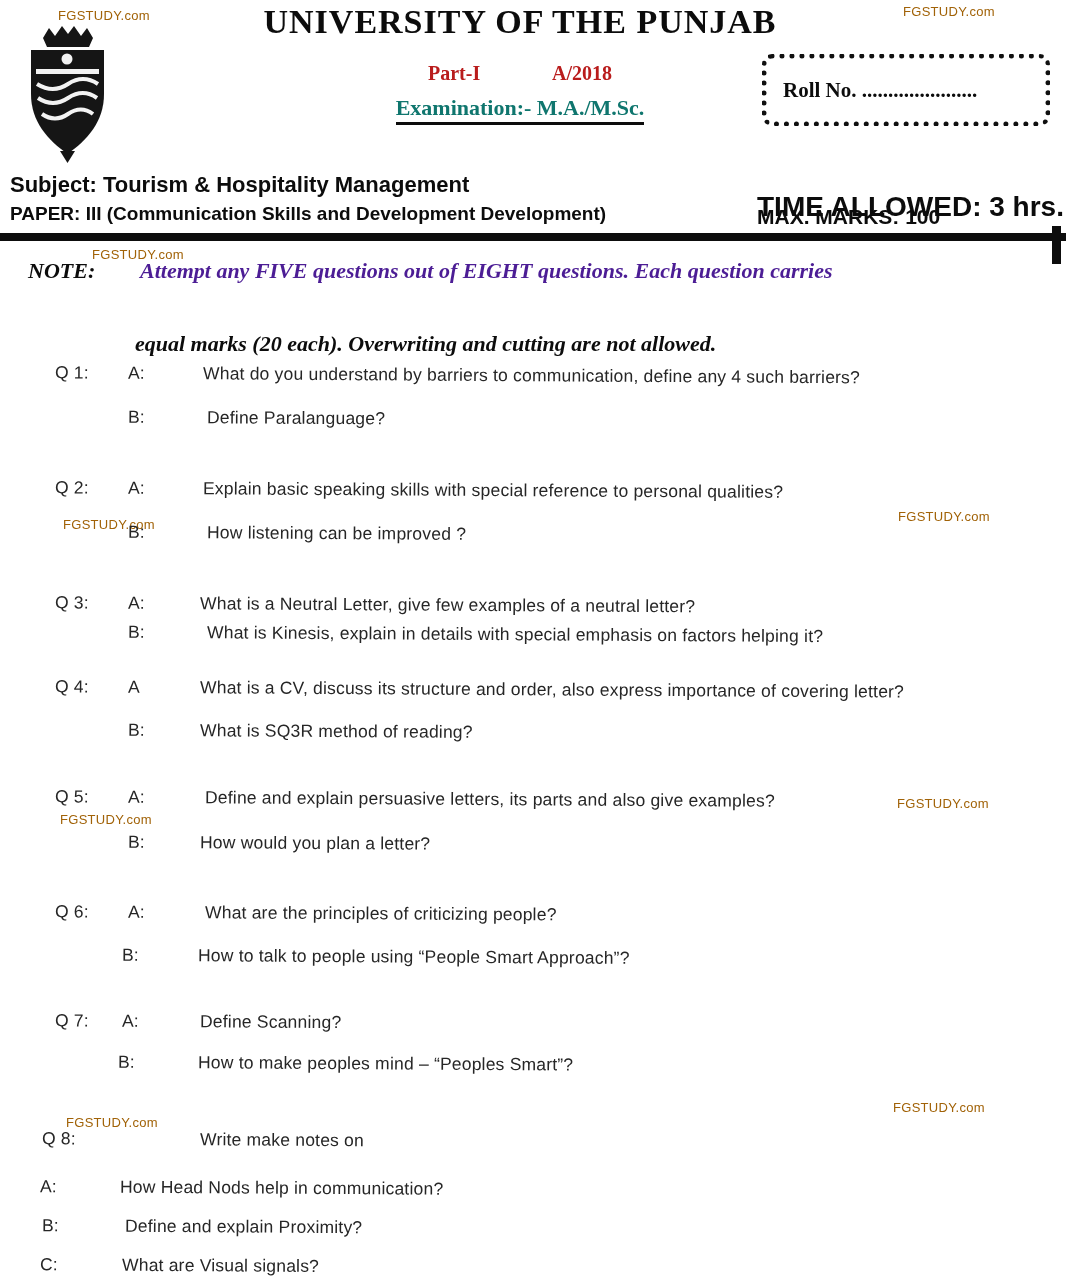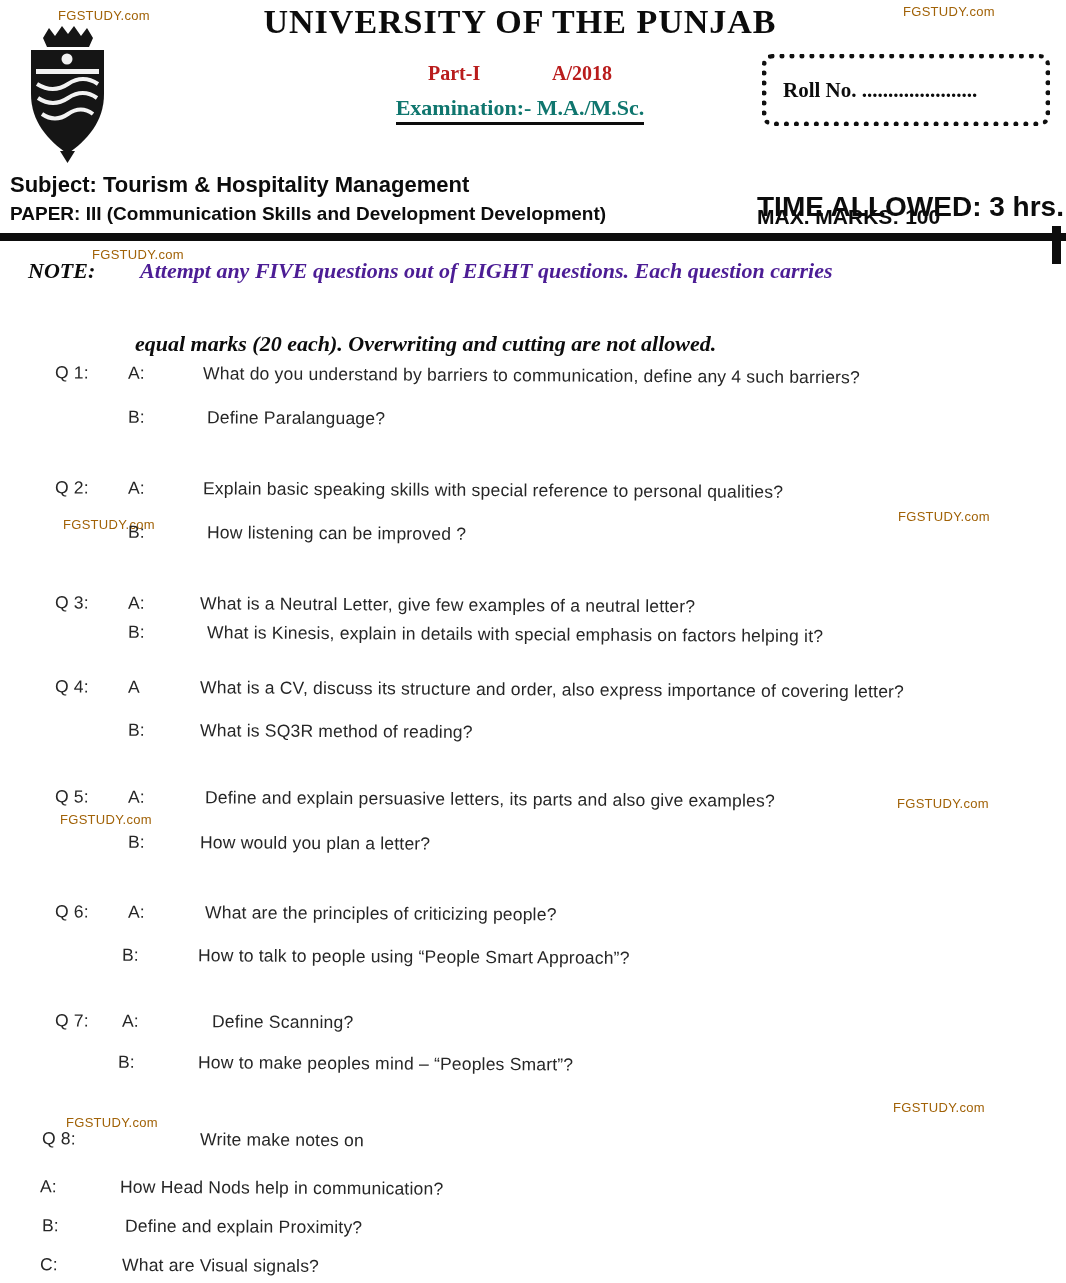--- a/index.html
+++ b/index.html
@@ -151,21 +151,21 @@
   <span class="qtext" style="left:205px">What are the principles of criticizing people?</span>
 </div>
 <div class="row" style="top:944px">
   <span class="plabel" style="left:122px">B:</span>
   <span class="qtext" style="left:198px">How to talk to people using “People Smart Approach”?</span>
 </div>
 
 <div class="row" style="top:1010px">
   <span class="qnum">Q 7:</span>
   <span class="plabel" style="left:122px">A:</span>
-  <span class="qtext" style="left:212px">Define Scanning?</span>
+  <span class="qtext" style="left:200px">Define Scanning?</span>
 </div>
 <div class="row" style="top:1051px">
   <span class="plabel" style="left:118px">B:</span>
   <span class="qtext" style="left:198px">How to make peoples mind – “Peoples Smart”?</span>
 </div>
 
 <div class="row" style="top:1128px">
   <span class="qnum" style="left:42px">Q 8:</span>
   <span class="qtext" style="left:200px">Write make notes on</span>
 </div>

